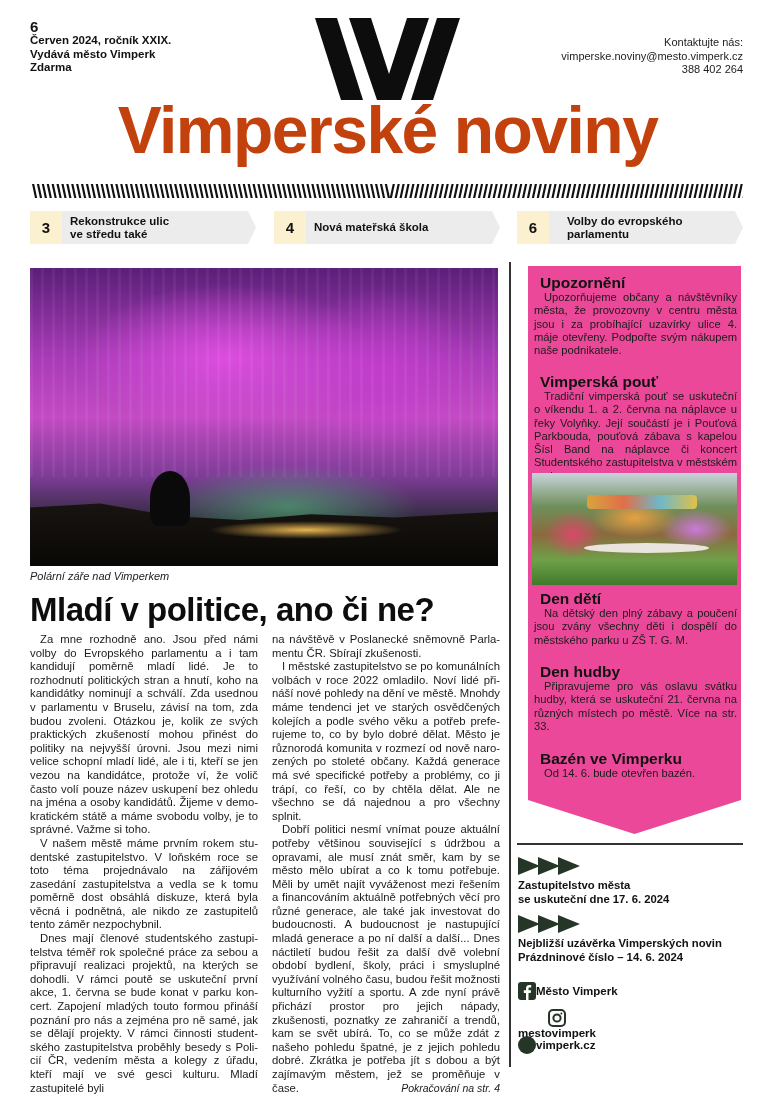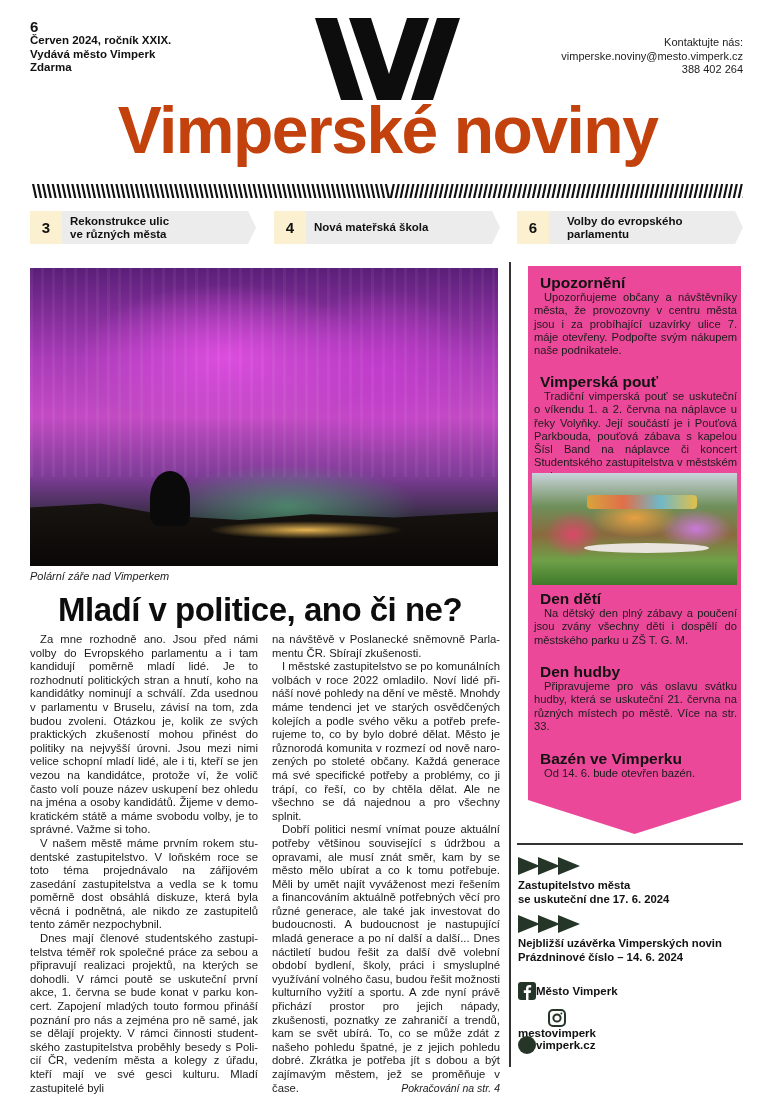--- a/index.html
+++ b/index.html
@@ -25,21 +25,21 @@
       radial-gradient(ellipse 45% 35% at 42% 30%, rgba(230,80,230,0.85), rgba(0,0,0,0) 70%),
       radial-gradient(ellipse 30% 40% at 75% 35%, rgba(200,60,210,0.8), rgba(0,0,0,0) 70%),
       radial-gradient(ellipse 40% 20% at 55% 80%, rgba(80,200,120,0.55), rgba(0,0,0,0) 70%),
       linear-gradient(180deg, #5a1f78 0%, #a93bb8 30%, #c34bc4 50%, #7d3c96 70%, #2d2a3a 85%, #111 100%); }
   .photo .streaks { position: absolute; inset: 0; background: repeating-linear-gradient(90deg, rgba(255,255,255,0.05) 0 3px, rgba(0,0,0,0) 3px 11px); height: 70%; }
   .photo .hills { position: absolute; left: 0; right: 0; bottom: 0; height: 28%; background: linear-gradient(180deg, #1c1814, #0a0806); clip-path: polygon(0 30%, 15% 25%, 30% 40%, 45% 45%, 60% 38%, 78% 42%, 100% 35%, 100% 100%, 0 100%); }
   .photo .lights { position: absolute; left: 38%; right: 20%; bottom: 9%; height: 6%; background: radial-gradient(ellipse at 50% 50%, rgba(255,200,90,0.9), rgba(255,160,40,0) 70%); }
   .photo .tree { position: absolute; left: 120px; bottom: 40px; width: 40px; height: 55px; background: #0b0a0a; border-radius: 50% 50% 20% 20%; }
   .caption { position: absolute; left: 30px; top: 570px; font-style: italic; font-size: 11px; color: #222; }
 
-  .headline { position: absolute; left: 30px; top: 590px; font-weight: bold; font-size: 33px; letter-spacing: -0.5px; color: #0d0d0d; line-height: 40px; margin-left: 28px; }
+  .headline { position: absolute; left: 30px; top: 590px; font-weight: bold; font-size: 33px; letter-spacing: -0.5px; color: #0d0d0d; line-height: 40px; }
 
   .col { position: absolute; top: 633px; width: 228px; font-size: 11.3px; line-height: 13.6px; color: #1b1b1b; text-align: justify; hyphens: manual; }
   .col p { text-indent: 10px; }
   .col p.cont { text-indent: 0; }
   .col1 { left: 30px; }
   .col2 { left: 272px; }
   .more { display: block; text-align: right; font-style: italic; font-size: 10.5px; margin-top: -13.6px; }
 
   .vrule { position: absolute; left: 509px; top: 262px; width: 1.5px; height: 805px; background: #333; }
 
@@ -234,21 +234,21 @@
     <polygon points="708.5999999999982,0 710.7999999999982,0 707.7999999999982,14 705.5999999999982,14" fill="#111"></polygon>
     <polygon points="713.4999999999982,0 715.6999999999982,0 712.6999999999982,14 710.4999999999982,14" fill="#111"></polygon>
   </svg>
 
 <div class="teasers">
   <div class="teaser" style="left:0;">
     <div class="num">3</div>
     <div class="lbl" style="width:194px;">
       <div>
           <div>Rekonstrukce ulic</div>
-          <div>ve různých města</div>
+          <div>ve středu také</div>
         </div>
     </div>
   </div>
   <div class="teaser" style="left:244px;">
     <div class="num">4</div>
     <div class="lbl" style="width:194px;">
       <div>
           <div>Nová mateřská škola</div>
         </div>
     </div>
@@ -284,21 +284,21 @@
   <p>I městské zastupitelstvo se po komunálních volbách v roce 2022 omladilo. Noví lidé při­náší nové pohledy na dění ve městě. Mnohdy máme tendenci jet ve starých osvědčených kolejích a podle svého věku a potřeb prefe­rujeme to, co by bylo dobré dělat. Město je různorodá komunita v rozmezí od nově naro­zených po stoleté občany. Každá generace má své specifické potřeby a problémy, co ji trápí, co řeší, co by chtěla dělat. Ale ne všechno se dá najednou a pro všechny splnit.</p>
   <p>Dobří politici nesmí vnímat pouze aktuální potřeby většinou související s údržbou a opra­vami, ale musí znát směr, kam by se město mělo ubírat a co k tomu potřebuje. Měli by umět najít vyváženost mezi řešením a finan­cováním aktuálně potřebných věcí pro různé generace, ale také jak investovat do budouc­nosti. A budoucnost je nastupující mladá generace a po ní další a další... Dnes náctiletí budou řešit za další dvě volební období byd­lení, školy, práci i smysluplné využívání vol­ného času, budou řešit možnosti kulturního vyžití a sportu. A zde nyní právě přichází pro­stor pro jejich nápady, zkušenosti, poznatky ze zahraničí a trendů, kam se svět ubírá. To, co se může zdát z našeho pohledu špatné, je z jejich pohledu dobré. Zkrátka je potřeba jít s dobou a být zajímavým městem, jež se proměňuje v čase.</p>
   <span class="more">Pokračování na str. 4</span>
 </div>
 
 <div class="vrule"></div>
 
 <div class="sidebar">
   <div class="sb-sec" style="top:8px;">
     <h3>Upozornění</h3>
-    <p>Upozorňujeme občany a návštěvníky města, že provozovny v centru města jsou i za probíhající uzavírky ulice 7. máje otevřeny. Podpořte svým nákupem naše podnikatele.</p>
+    <p>Upozorňujeme občany a návštěvníky města, že provozovny v centru města jsou i za probíhající uzavírky ulice 4. máje otevřeny. Podpořte svým nákupem naše podnikatele.</p>
   </div>
   <div class="sb-sec" style="top:107px;">
     <h3>Vimperská pouť</h3>
     <p>Tradiční vimperská pouť se uskuteční o víkendu 1. a 2. června na náplavce u řeky Volyňky. Její součástí je i Pouťová Parkbouda, pouťová zábava s kapelou Šísl Band na náplavce či koncert Student­ského zastupitelstva v městském parku.</p>
   </div>
   <div class="sb-photo">
     <div class="carousel"></div>
     <div class="base"></div>
   </div>
   <div class="sb-sec" style="top:324px;">

